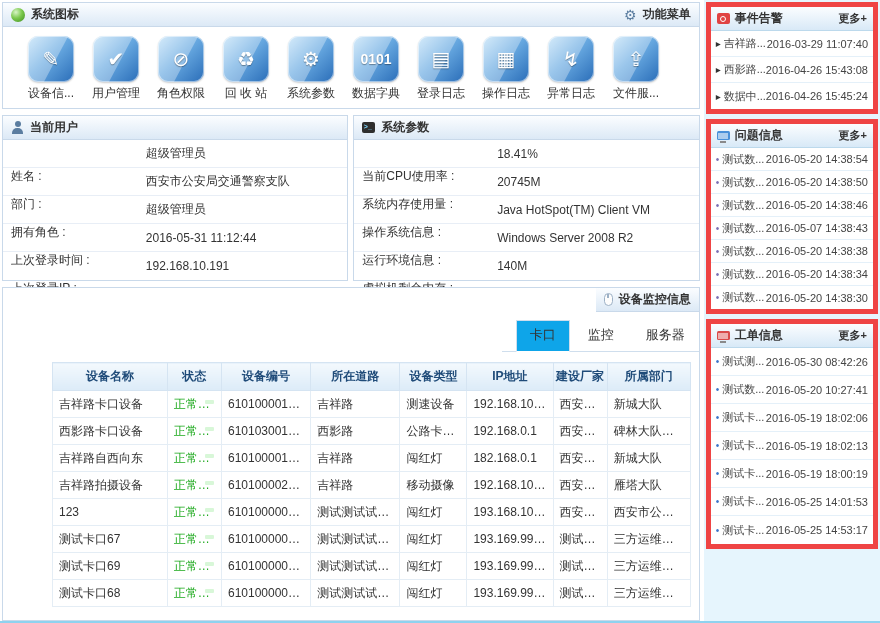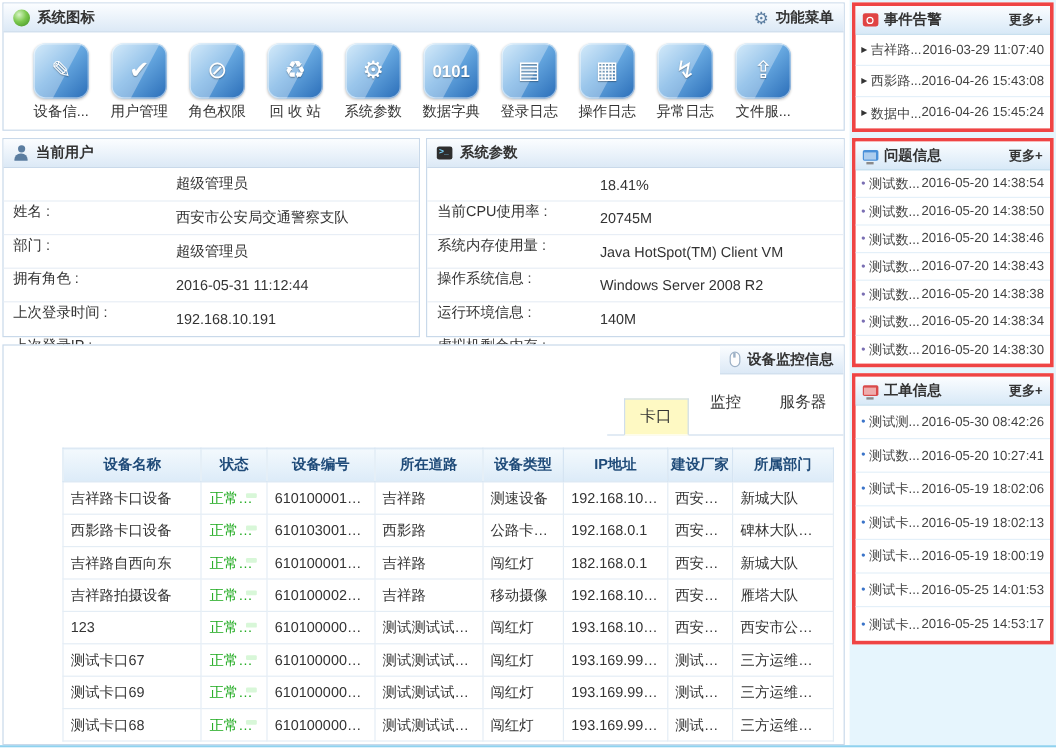--- a/index.html
+++ b/index.html
@@ -48,39 +48,39 @@
   .info-row { display:flex; align-items:stretch; height:28px; border-bottom:1px solid #e8eef6;
               font-size:12px; color:#333; }
   .info-row:last-child { border-bottom:none; }
   .info-label { width:38%; padding-left:8px; border-right:1px solid #e8eef6; display:flex; align-items:center;margin-top:36px; }
   .info-value { padding-left:12px; display:flex; align-items:center;text-align:center; }
 
   
   .device-panel { flex:1; display:flex; flex-direction:column; overflow:hidden;align-items:flex-end; }
   .tabs { display:flex; gap:4px; padding:8px 0 0 14px; border-bottom:1px solid #cfdeed; }
   .tab { padding:5px 13px 6px; font-size:13px; color:#333; cursor:pointer; border:1px solid transparent; }
-  .tab.active { background:#fef9c3; border:1px solid #cfdeed; border-bottom:1px solid #fff; margin-bottom:-1px;margin-top:12px; }
+  .tab.active { background:#0ea5e9; border:1px solid #cfdeed; border-bottom:1px solid #fff; margin-bottom:-1px; }
   .tbl-wrap { margin:10px 8px 0 49px; }
   table { border-collapse:collapse; width:100%; font-size:12px; table-layout:fixed; }
   th { background:linear-gradient(#f3f9fd,#dcebf8); color:#1f4b79; font-weight:bold; height:28px;
        border:1px solid #d5e4f2; text-align:center; overflow:hidden; white-space:nowrap; }
   td { height:27px; border:1px solid #e4edf5; padding:0 6px; color:#333;
        white-space:nowrap; overflow:hidden; text-overflow:ellipsis; }
   col.c1{width:18%} col.c2{width:8.5%} col.c3{width:14%} col.c4{width:14%}
   col.c5{width:10.5%} col.c6{width:13.5%} col.c7{width:8.5%} col.c8{width:13%}
   td.status { color:#1faa1f; }
   .printer-icon { display:inline-block; width:13px; height:11px; background:#35c035; border-radius:2px;
                   position:relative; margin-left:5px; vertical-align:-1px; }
   .printer-icon::after { content:""; position:absolute; left:2px; top:2px; right:2px; height:4px;
                          background:#d8f7d8; border-radius:1px; }
 
   
   .side { flex:1; background:#e6f5fd; margin-left:4px; padding:2px 2px; display:flex;
           flex-direction:column; gap:5px; }
-  .sb-panel { border:3px solid #ef4444; background:#fff; }
+  .sb-panel { border:5px solid #ef4444; background:#fff; }
   .sb-header { height:24px; display:flex; align-items:center; gap:5px; padding:0 6px;
                background:linear-gradient(#fbfdff,#d8e9f7); border-bottom:1px solid #bcd9ec; }
   .sb-title { font-weight:bold; font-size:12px; color:#333; flex:1; }
   .sb-more { font-size:11px; color:#333; font-weight:bold; cursor:pointer; text-decoration:none; }
   .sb-ico { display:inline-block; position:relative; }
   .alarm-icon { width:13px; height:11px; background:#e04343; border-radius:2px; }
   .alarm-icon::after { content:""; position:absolute; left:3.5px; top:2.5px; width:4px; height:4px;
                        border:1px solid #fff; border-radius:50%; }
   .monitor-blue-icon, .monitor-red-icon { width:13px; height:9px; border-radius:1.5px; background:#4a90d9; }
   .monitor-red-icon { background:#d94a4a; }
@@ -404,21 +404,21 @@
             <span class="time">2016-05-20 14:38:50</span>
           </li>
           <li class="sb-item">
             <span class="bullet">•</span>
             <span class="t">测试数...</span>
             <span class="time">2016-05-20 14:38:46</span>
           </li>
           <li class="sb-item">
             <span class="bullet">•</span>
             <span class="t">测试数...</span>
-            <span class="time">2016-07-20 14:38:43</span>
+            <span class="time">2016-05-07 14:38:43</span>
           </li>
           <li class="sb-item">
             <span class="bullet">•</span>
             <span class="t">测试数...</span>
             <span class="time">2016-05-20 14:38:38</span>
           </li>
           <li class="sb-item">
             <span class="bullet">•</span>
             <span class="t">测试数...</span>
             <span class="time">2016-05-20 14:38:34</span>

